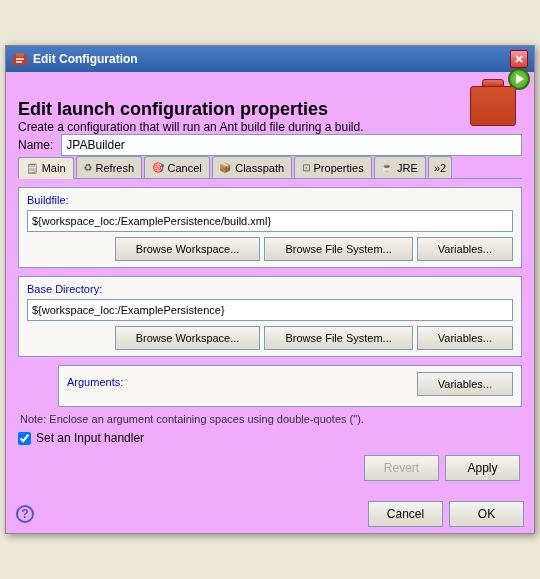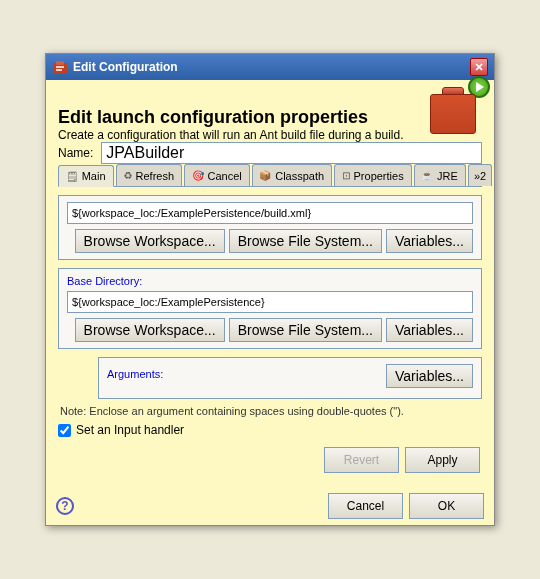--- a/index.html
+++ b/index.html
@@ -8,22 +8,22 @@
       font-size: 12px;
       background: #ece9d8;
       display: flex;
       justify-content: center;
       align-items: center;
       width: 540px;
       height: 579px;
       overflow: hidden;
     }
     .dialog {
-      width: 450px;
-      background: #fef9c3;
+      width: 530px;
+      background: #f0abfc;
       border: 1px solid #888;
       box-shadow: 2px 2px 8px rgba(0,0,0,0.4);
     }
     .title-bar {
       background: linear-gradient(to bottom, #4a7cc7 0%, #2d5fa6 100%);
       color: white;
       padding: 4px 6px;
       display: flex;
       align-items: center;
       justify-content: space-between;
@@ -121,21 +121,21 @@
     .name-label {
       font-size: 12px;
       white-space: nowrap;
     }
     .name-input {
       flex: 1;
       height: 22px;
       border: 1px solid #7f9db9;
       background: white;
       padding: 2px 4px;
-      font-size: 16px;
+      font-size: 12px;
     }
     .tabs {
       display: flex;
       align-items: flex-end;
       border-bottom: 1px solid #7f9db9;
       margin-bottom: 8px;
       gap: 2px;
     }
     .tab {
       padding: 3px 7px;
@@ -191,22 +191,22 @@
       padding: 2px 4px;
       font-size: 11px;
       margin-bottom: 5px;
     }
     .button-row {
       display: flex;
       justify-content: flex-end;
       gap: 4px;
     }
     .btn {
-      padding: 3px 8px;
-      font-size: 14px;
+      padding: 3px 20px;
+      font-size: 11px;
       border: 1px solid #7f9db9;
       background: linear-gradient(to bottom, #f5f4ef, #ddd9cc);
       cursor: pointer;
       height: 24px;
     }
     .arguments-section {
       border: 1px solid #7f9db9;
       padding: 6px 8px;
       margin-bottom: 6px;
       background: #f8f7f3;
@@ -344,20 +344,21 @@
       <div class="tab">
         <span class="tab-icon">☕</span>
         <span>JRE</span>
       </div>
       <div class="tab-more">
         <span>»2</span>
       </div>
     </div>
 
     <div class="section-box">
+      <div class="section-label">Buildfile:</div>
       <input class="text-input" type="text" value="${workspace_loc:/ExamplePersistence/build.xml}" style="">
       <div class="button-row">
         <button class="btn">Browse Workspace...</button>
         <button class="btn">Browse File System...</button>
         <button class="btn">Variables...</button>
       </div>
     </div>
 
     <div class="section-box">
       <div class="section-label">Base Directory:</div>

